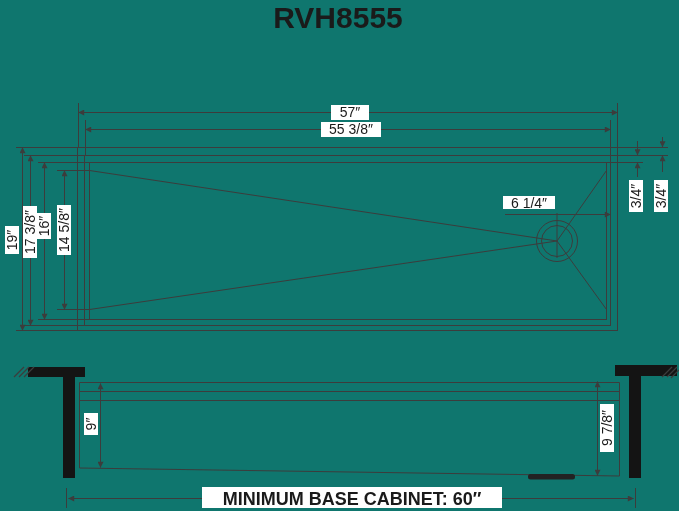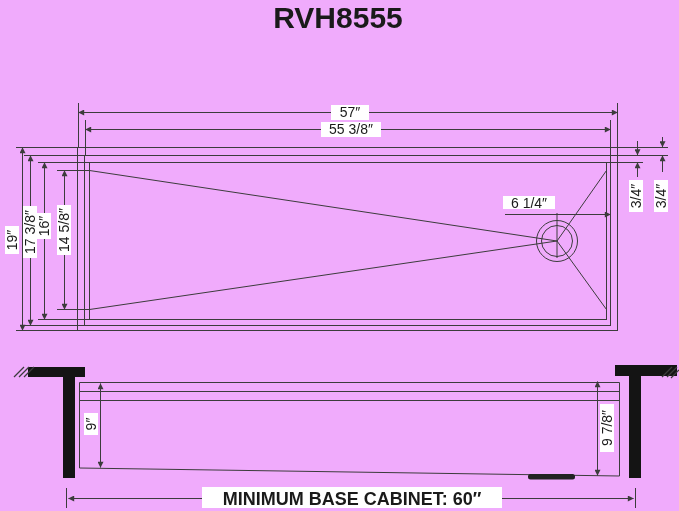--- a/index.html
+++ b/index.html
@@ -1,20 +1,20 @@
 <!DOCTYPE html>
 <html><head>
 <meta charset="utf-8">
 <style>
   html, body { margin: 0; padding: 0; background: #ffffff; }
   .canvas {
     position: relative;
     width: 679px;
     height: 511px;
-    background: #f0abfc;
+    background: #0f766e;
     font-family: "Liberation Sans", sans-serif;
   }
   svg { display: block; }
   .ln   { stroke: #3c3c3c; stroke-width: 1; fill: none; }
   .ln2  { stroke: #3c3c3c; stroke-width: 1.2; fill: none; }
   .ink  { fill: #141414; stroke: none; }
   .lbl-bg { fill: #ffffff; stroke: none; }
   text { fill: #1a1a1a; }
   .t-title  { font-size: 30px; font-weight: bold; }
   .t-dim    { font-size: 14px; }

